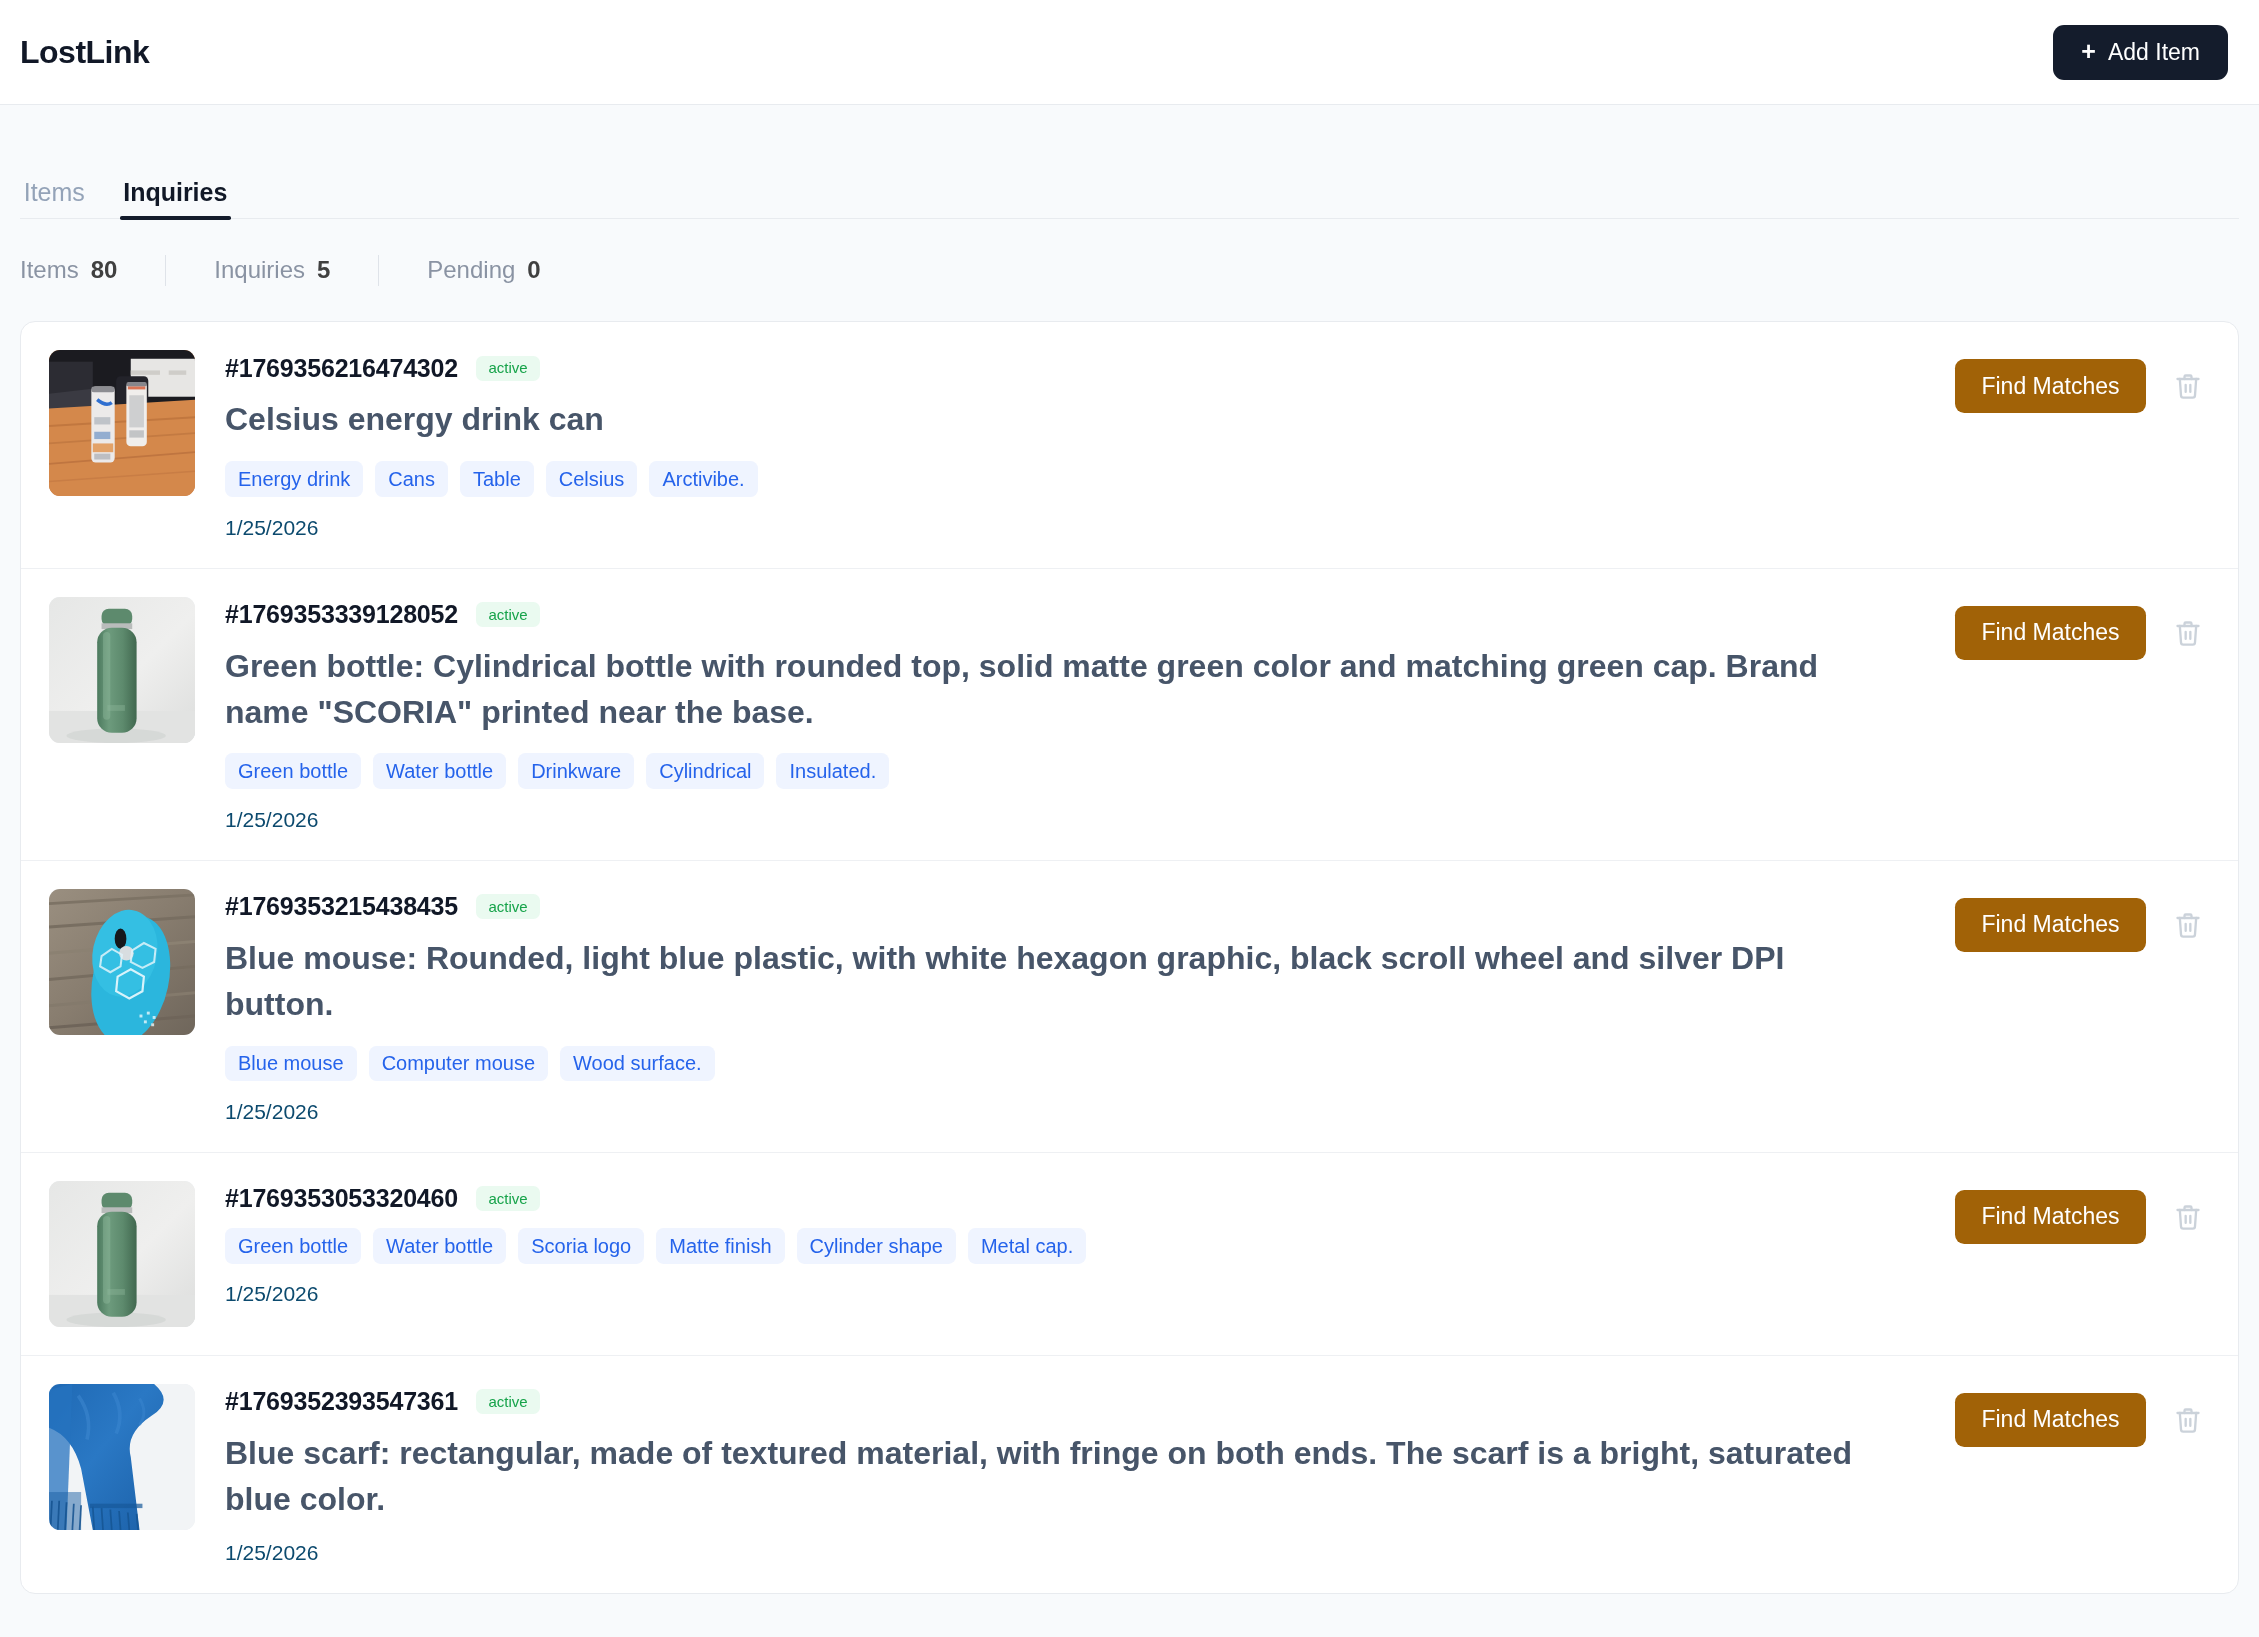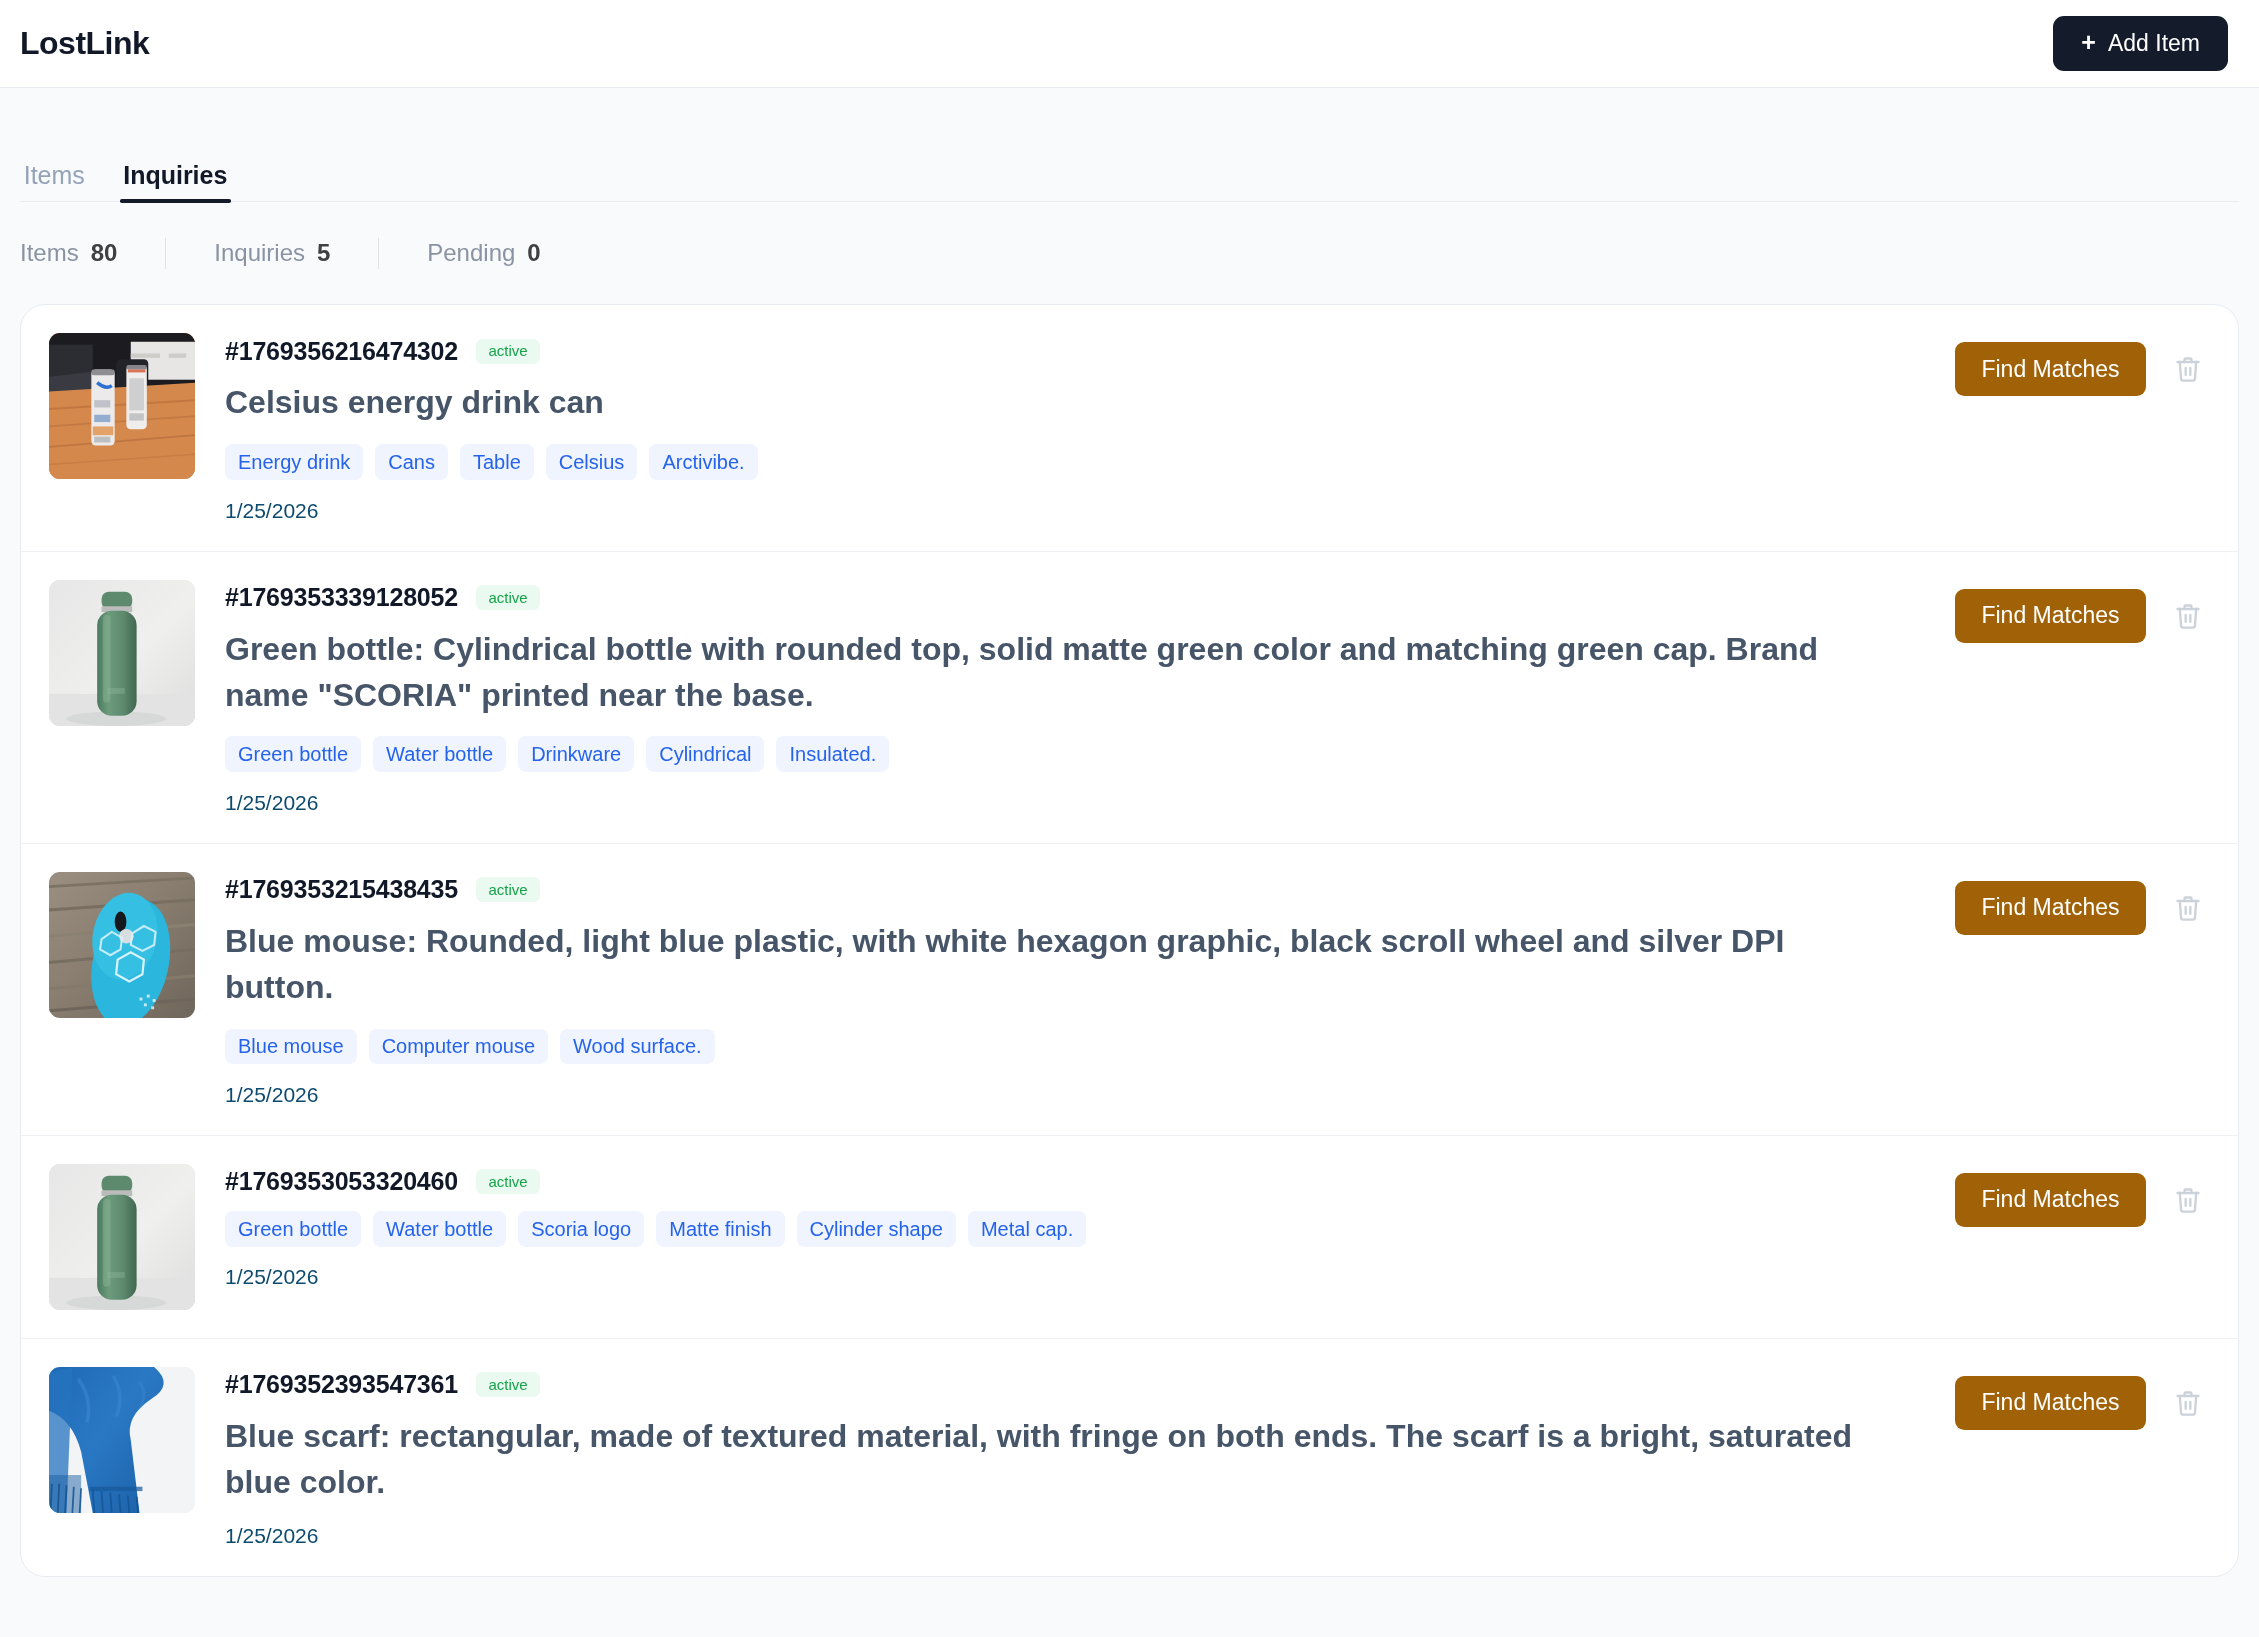--- a/index.html
+++ b/index.html
@@ -7,21 +7,21 @@
   html, body {
     width: 2259px;
     height: 1637px;
     background: #f8fafc;
     font-family: "Liberation Sans", sans-serif;
     -webkit-font-smoothing: antialiased;
   }
 
   
   .app-header {
-    height: 88px;
+    height: 105px;
     background: #ffffff;
     border-bottom: 0.9px solid #e8ebef;
     display: flex;
     align-items: center;
     justify-content: space-between;
     padding: 0 31px 0 20px;
   }
   .brand {
     font-size: 32px;
     font-weight: bold;
@@ -108,21 +108,21 @@
     background: #dfe3e9;
     margin: 0 48px;
     align-self: center;
   }
 
   
   .list-card {
     margin: 0 20px;
     background: #ffffff;
     border: 0.9px solid #e8ebef;
-    border-radius: 25px;
+    border-radius: 15px;
     overflow: hidden;
   }
   .row {
     display: flex;
     align-items: flex-start;
     padding: 28px 29.5px 28px 28px;
     border-bottom: 0.9px solid #eef0f3;
     position: relative;
   }
   .row:last-child { border-bottom: none; }

